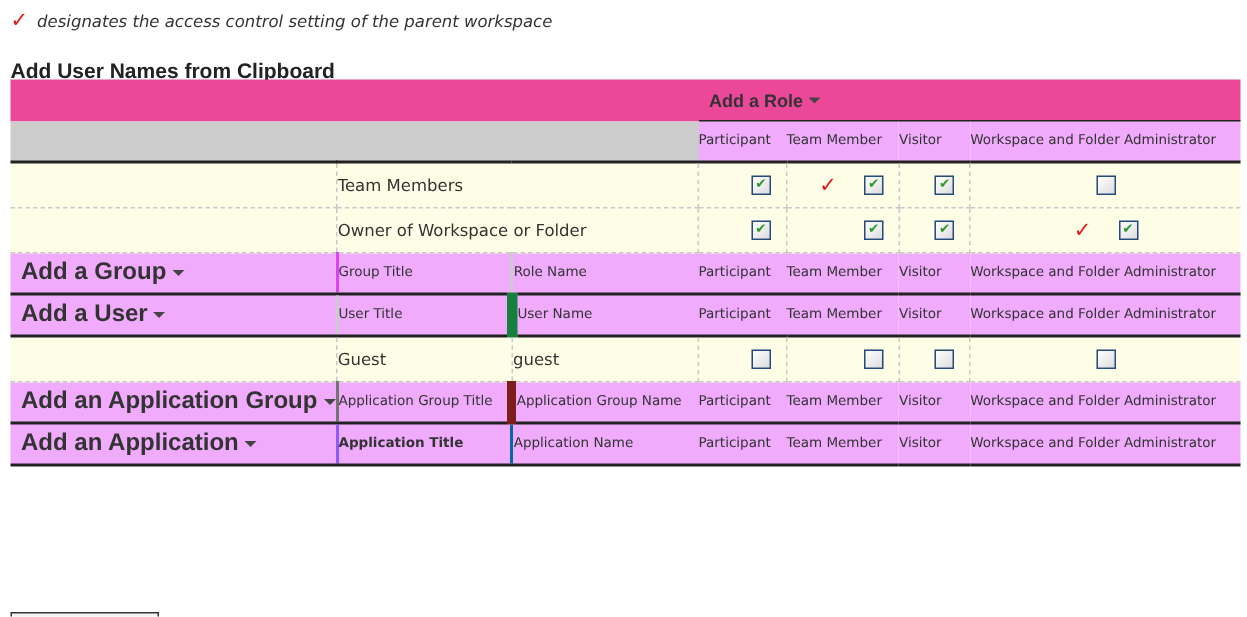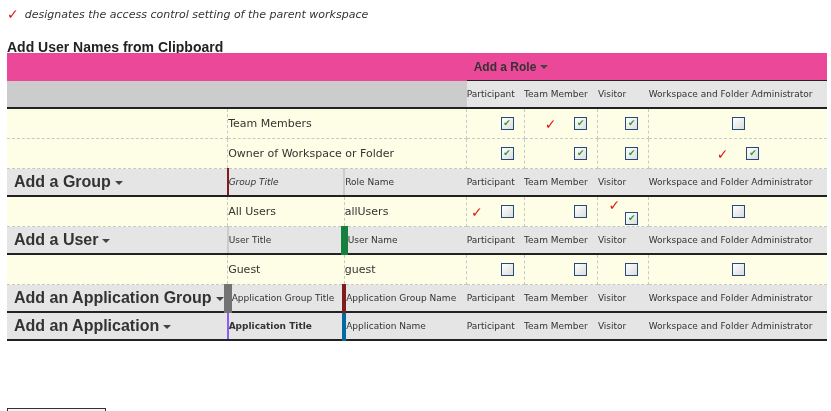--- a/index.html
+++ b/index.html
@@ -1,21 +1,21 @@
 <!DOCTYPE html>
 <html><head>
 <meta charset="utf-8">
 <style>
   body { margin:0; background:#ffffff; font-family:"DejaVu Sans", sans-serif; width:831px; height:411px; overflow:hidden; position:relative; }
   .legend { position:absolute; left:7px; top:7px; font-size:11px; font-style:italic; color:#333; display:flex; align-items:center; }
   .redcheck { color:#e01818; font-size:14px; font-style:normal; margin-right:6px; font-weight:bold; line-height:1; }
   .section-title { position:absolute; left:7px; top:39px; font-size:14px; font-weight:bold; color:#222; font-family:"Liberation Sans", sans-serif; }
   table.acl { position:absolute; left:7px; top:53px; width:820px; border-collapse:collapse; font-size:10px; color:#222; }
   table.acl td { padding:0; }
-  .hdr td { background:#e5e5e5; border-bottom:2px solid #222; height:26px; font-size:9px; color:#333; padding-left:6px; white-space:nowrap; }
+  .hdr td { background:#f0abfc; border-bottom:2px solid #222; height:26px; font-size:9px; color:#333; padding-left:6px; white-space:nowrap; }
   .hdr td.grp { font-family:"Liberation Sans", sans-serif; font-size:16px; font-weight:bold; color:#333; padding-left:7px; }
   .row td { background:#fefee6; height:29px; border-right:1px dashed #c8c8c8; border-bottom:1px dashed #c8c8c8; font-size:11px; color:#333; padding-left:7px; }
   .row td.cb { text-align:right; padding-right:10px; padding-left:0; }
   .row td.cb.admin { text-align:center; padding-right:0; }
   .row td:last-child { border-right:none; }
   .caret { display:inline-block; width:0; height:0; border-left:4px solid transparent; border-right:4px solid transparent; border-top:4px solid #444; vertical-align:middle; margin-left:4px; }
   .cbox { display:inline-block; width:11px; height:11px; border:1px solid #244b7a; background:linear-gradient(135deg,#ffffff,#dcdcdc); vertical-align:middle; position:relative; font-size:9px; line-height:11px; text-align:center; color:#2a9a2a; font-weight:bold; }
   .inh { color:#e01818; font-size:14px; vertical-align:middle; margin-right:18px; line-height:1; }
   .save-btn { position:absolute; left:7px; top:384px; width:99px; height:19px; border:1px solid #333; background:linear-gradient(#f4f4f4,#d9d9d9); font-size:11px; font-family:"DejaVu Sans", sans-serif; color:#111; padding:0;margin-top:24px; }
   .rolehead td { background:#ec4899; height:27px; }
@@ -63,35 +63,26 @@
       <tr class="row">
         <td></td>
         <td colspan="2">Owner of Workspace or Folder</td>
         <td class="cb"><span class="cbox">✔</span></td>
         <td class="cb"><span class="cbox">✔</span></td>
         <td class="cb"><span class="cbox">✔</span></td>
         <td class="cb admin"><span class="inh">✓</span><span class="cbox">✔</span></td>
       </tr>
       <tr class="hdr">
         <td class="grp"><span>Add a Group</span><span class="caret"></span></td>
-        <td style="border-left:2px solid #7f1d1d;font-style:italic;">Group Title</td>
+        <td style="border-left:2px solid #d946ef;">Group Title</td>
         <td style="border-left:2px solid #cccccc;">Role Name</td>
         <td>Participant</td>
         <td>Team Member</td>
         <td>Visitor</td>
         <td>Workspace and Folder Administrator</td>
-      </tr>
-      <tr class="row">
-        <td></td>
-        <td>All Users</td>
-        <td>allUsers</td>
-        <td class="cb"><span class="inh">✓</span><span class="cbox"></span></td>
-        <td class="cb"><span class="cbox"></span></td>
-        <td class="cb"><span class="inh">✓</span><span class="cbox">✔</span></td>
-        <td class="cb admin"><span class="cbox"></span></td>
       </tr>
       <tr class="hdr">
         <td class="grp"><span>Add a User</span><span class="caret"></span></td>
         <td style="border-left:2px solid #cccccc;">User Title</td>
         <td style="border-left:7px solid #15803d;">User Name</td>
         <td>Participant</td>
         <td>Team Member</td>
         <td>Visitor</td>
         <td>Workspace and Folder Administrator</td>
       </tr>
@@ -99,31 +90,31 @@
         <td></td>
         <td>Guest</td>
         <td>guest</td>
         <td class="cb"><span class="cbox"></span></td>
         <td class="cb"><span class="cbox"></span></td>
         <td class="cb"><span class="cbox"></span></td>
         <td class="cb admin"><span class="cbox"></span></td>
       </tr>
       <tr class="hdr">
         <td class="grp"><span>Add an Application Group</span><span class="caret"></span></td>
-        <td style="border-left:8px solid #737373;">Application Group Title</td>
-        <td style="border-left:4px solid #7f1d1d;">Application Group Name</td>
+        <td style="border-left:2px solid #737373;">Application Group Title</td>
+        <td style="border-left:6px solid #7f1d1d;">Application Group Name</td>
         <td>Participant</td>
         <td>Team Member</td>
         <td>Visitor</td>
         <td>Workspace and Folder Administrator</td>
       </tr>
       <tr class="hdr">
         <td class="grp"><span>Add an Application</span><span class="caret"></span></td>
         <td style="border-left:2px solid #8b5cf6;font-weight:bold;">Application Title</td>
-        <td style="border-left:4px solid #0369a1;margin-top:40px;">Application Name</td>
+        <td style="border-left:2px solid #0369a1;margin-top:40px;">Application Name</td>
         <td>Participant</td>
         <td>Team Member</td>
         <td>Visitor</td>
         <td>Workspace and Folder Administrator</td>
       </tr>
     </tbody>
 </table>
 
 <button class="save-btn">Save Changes</button>
 

